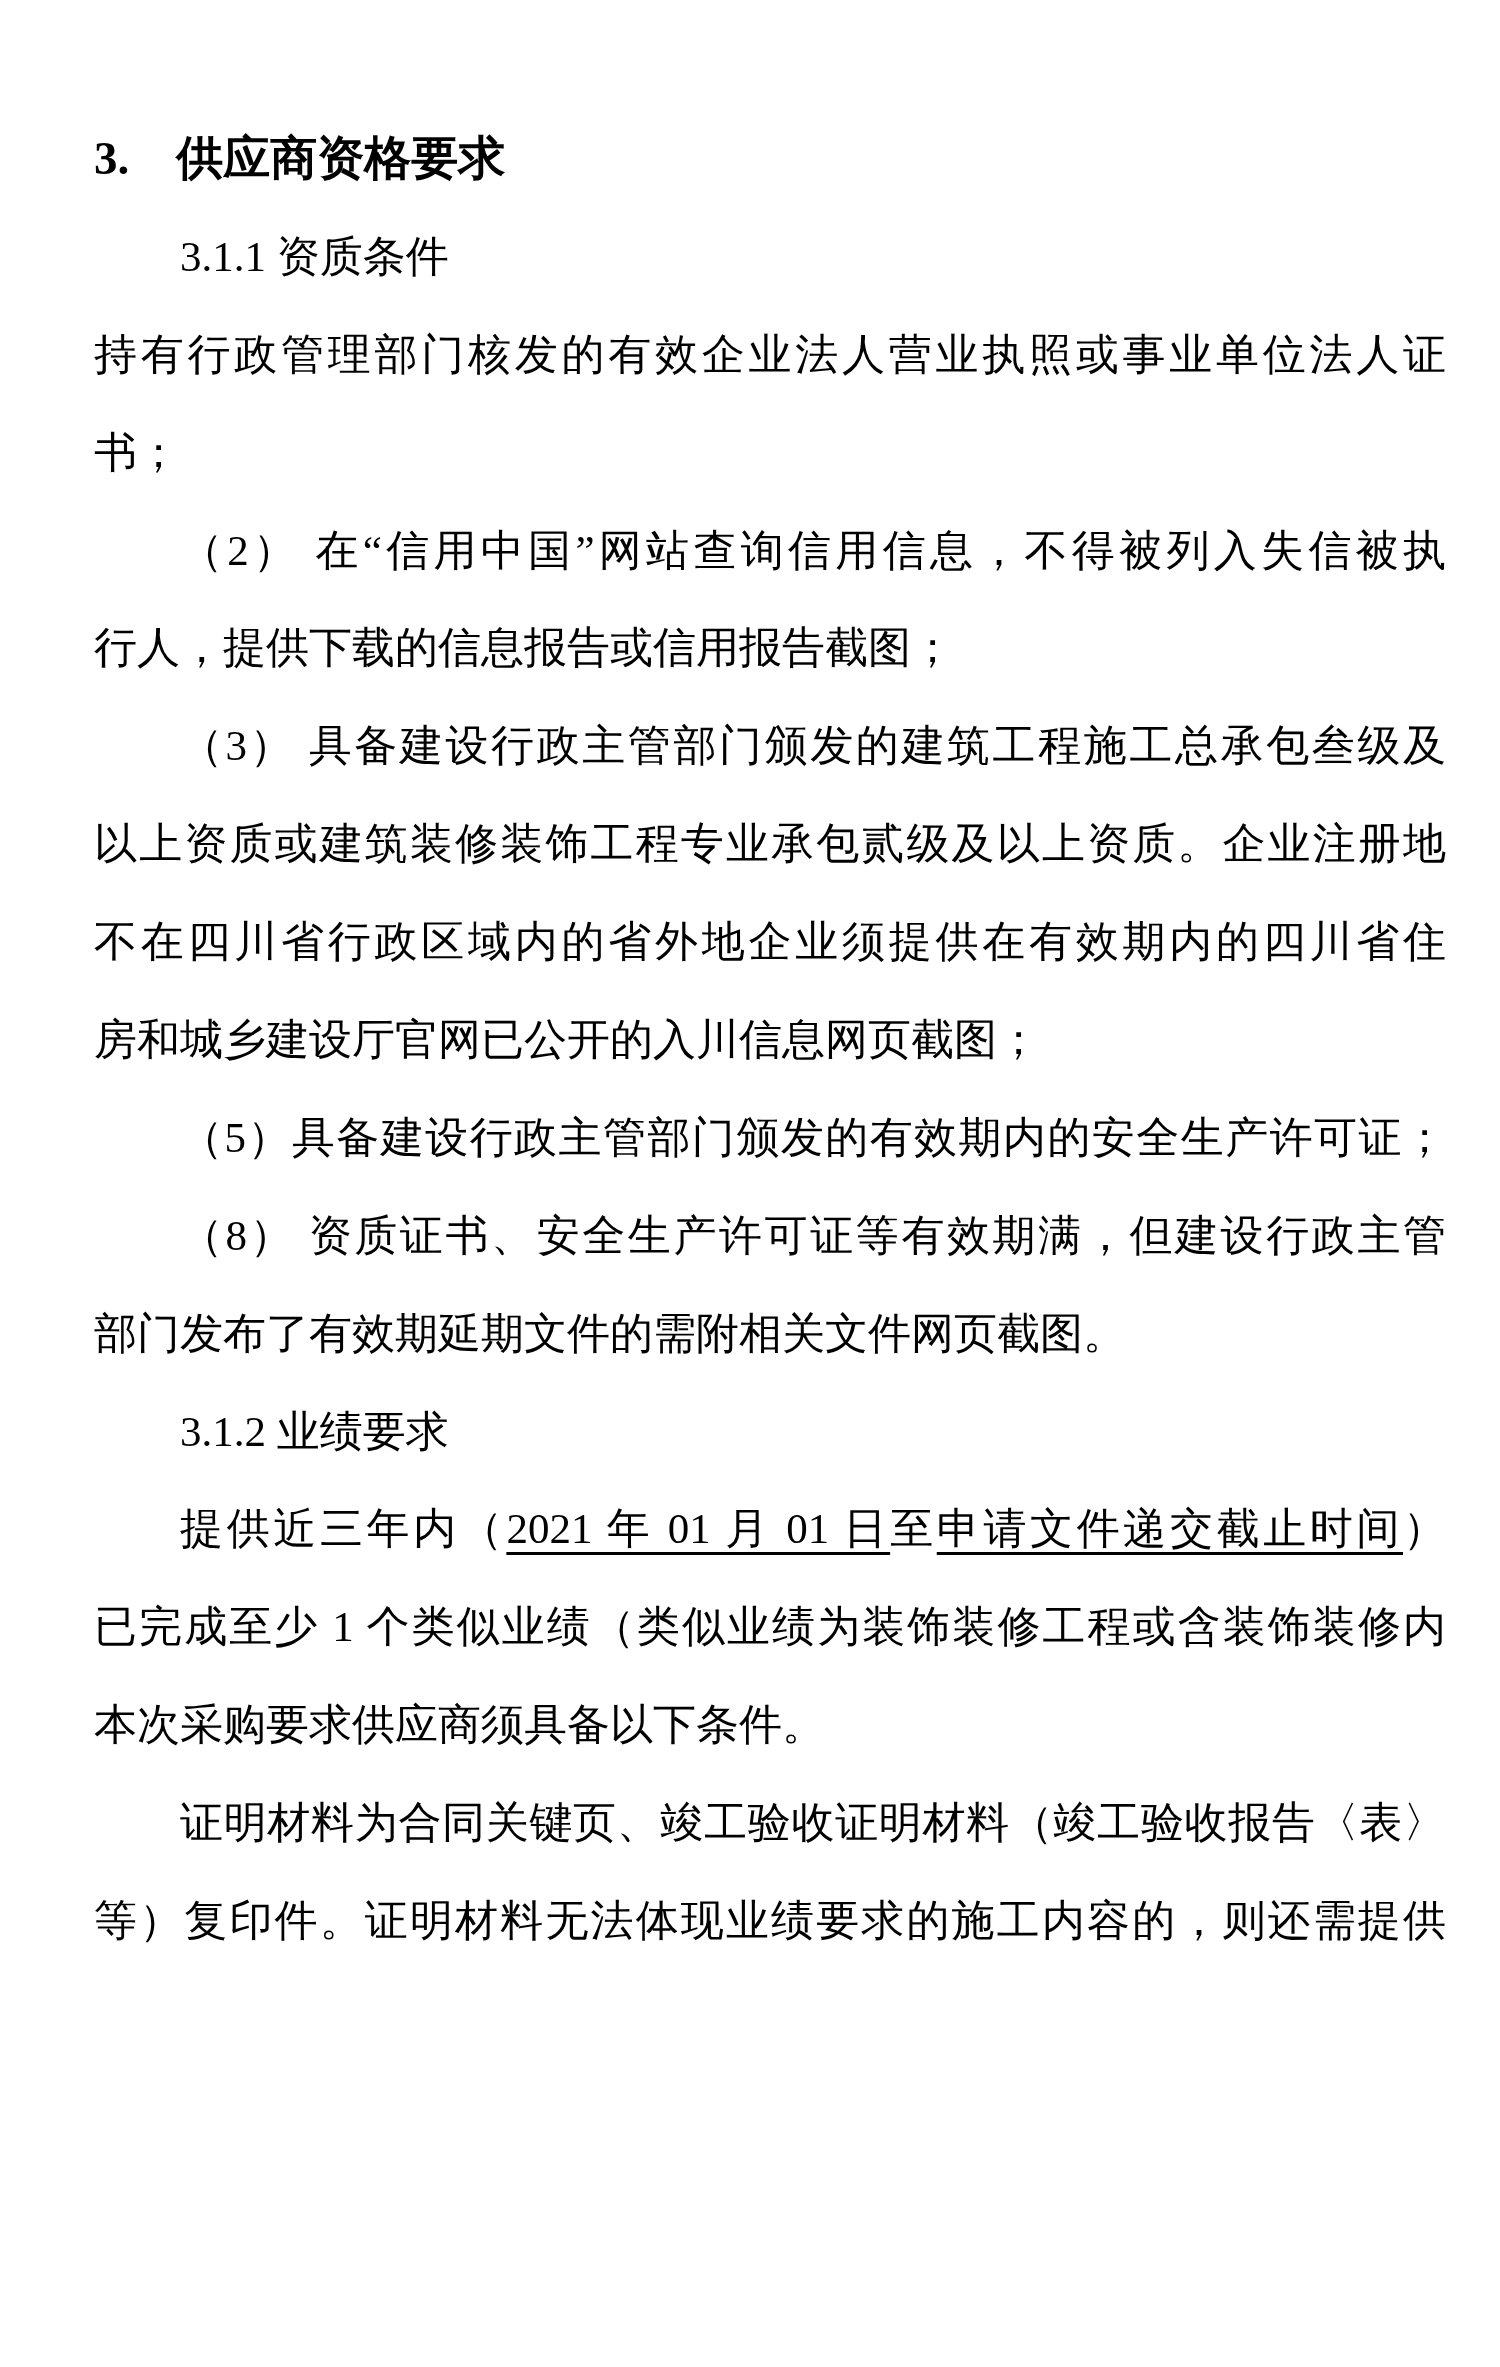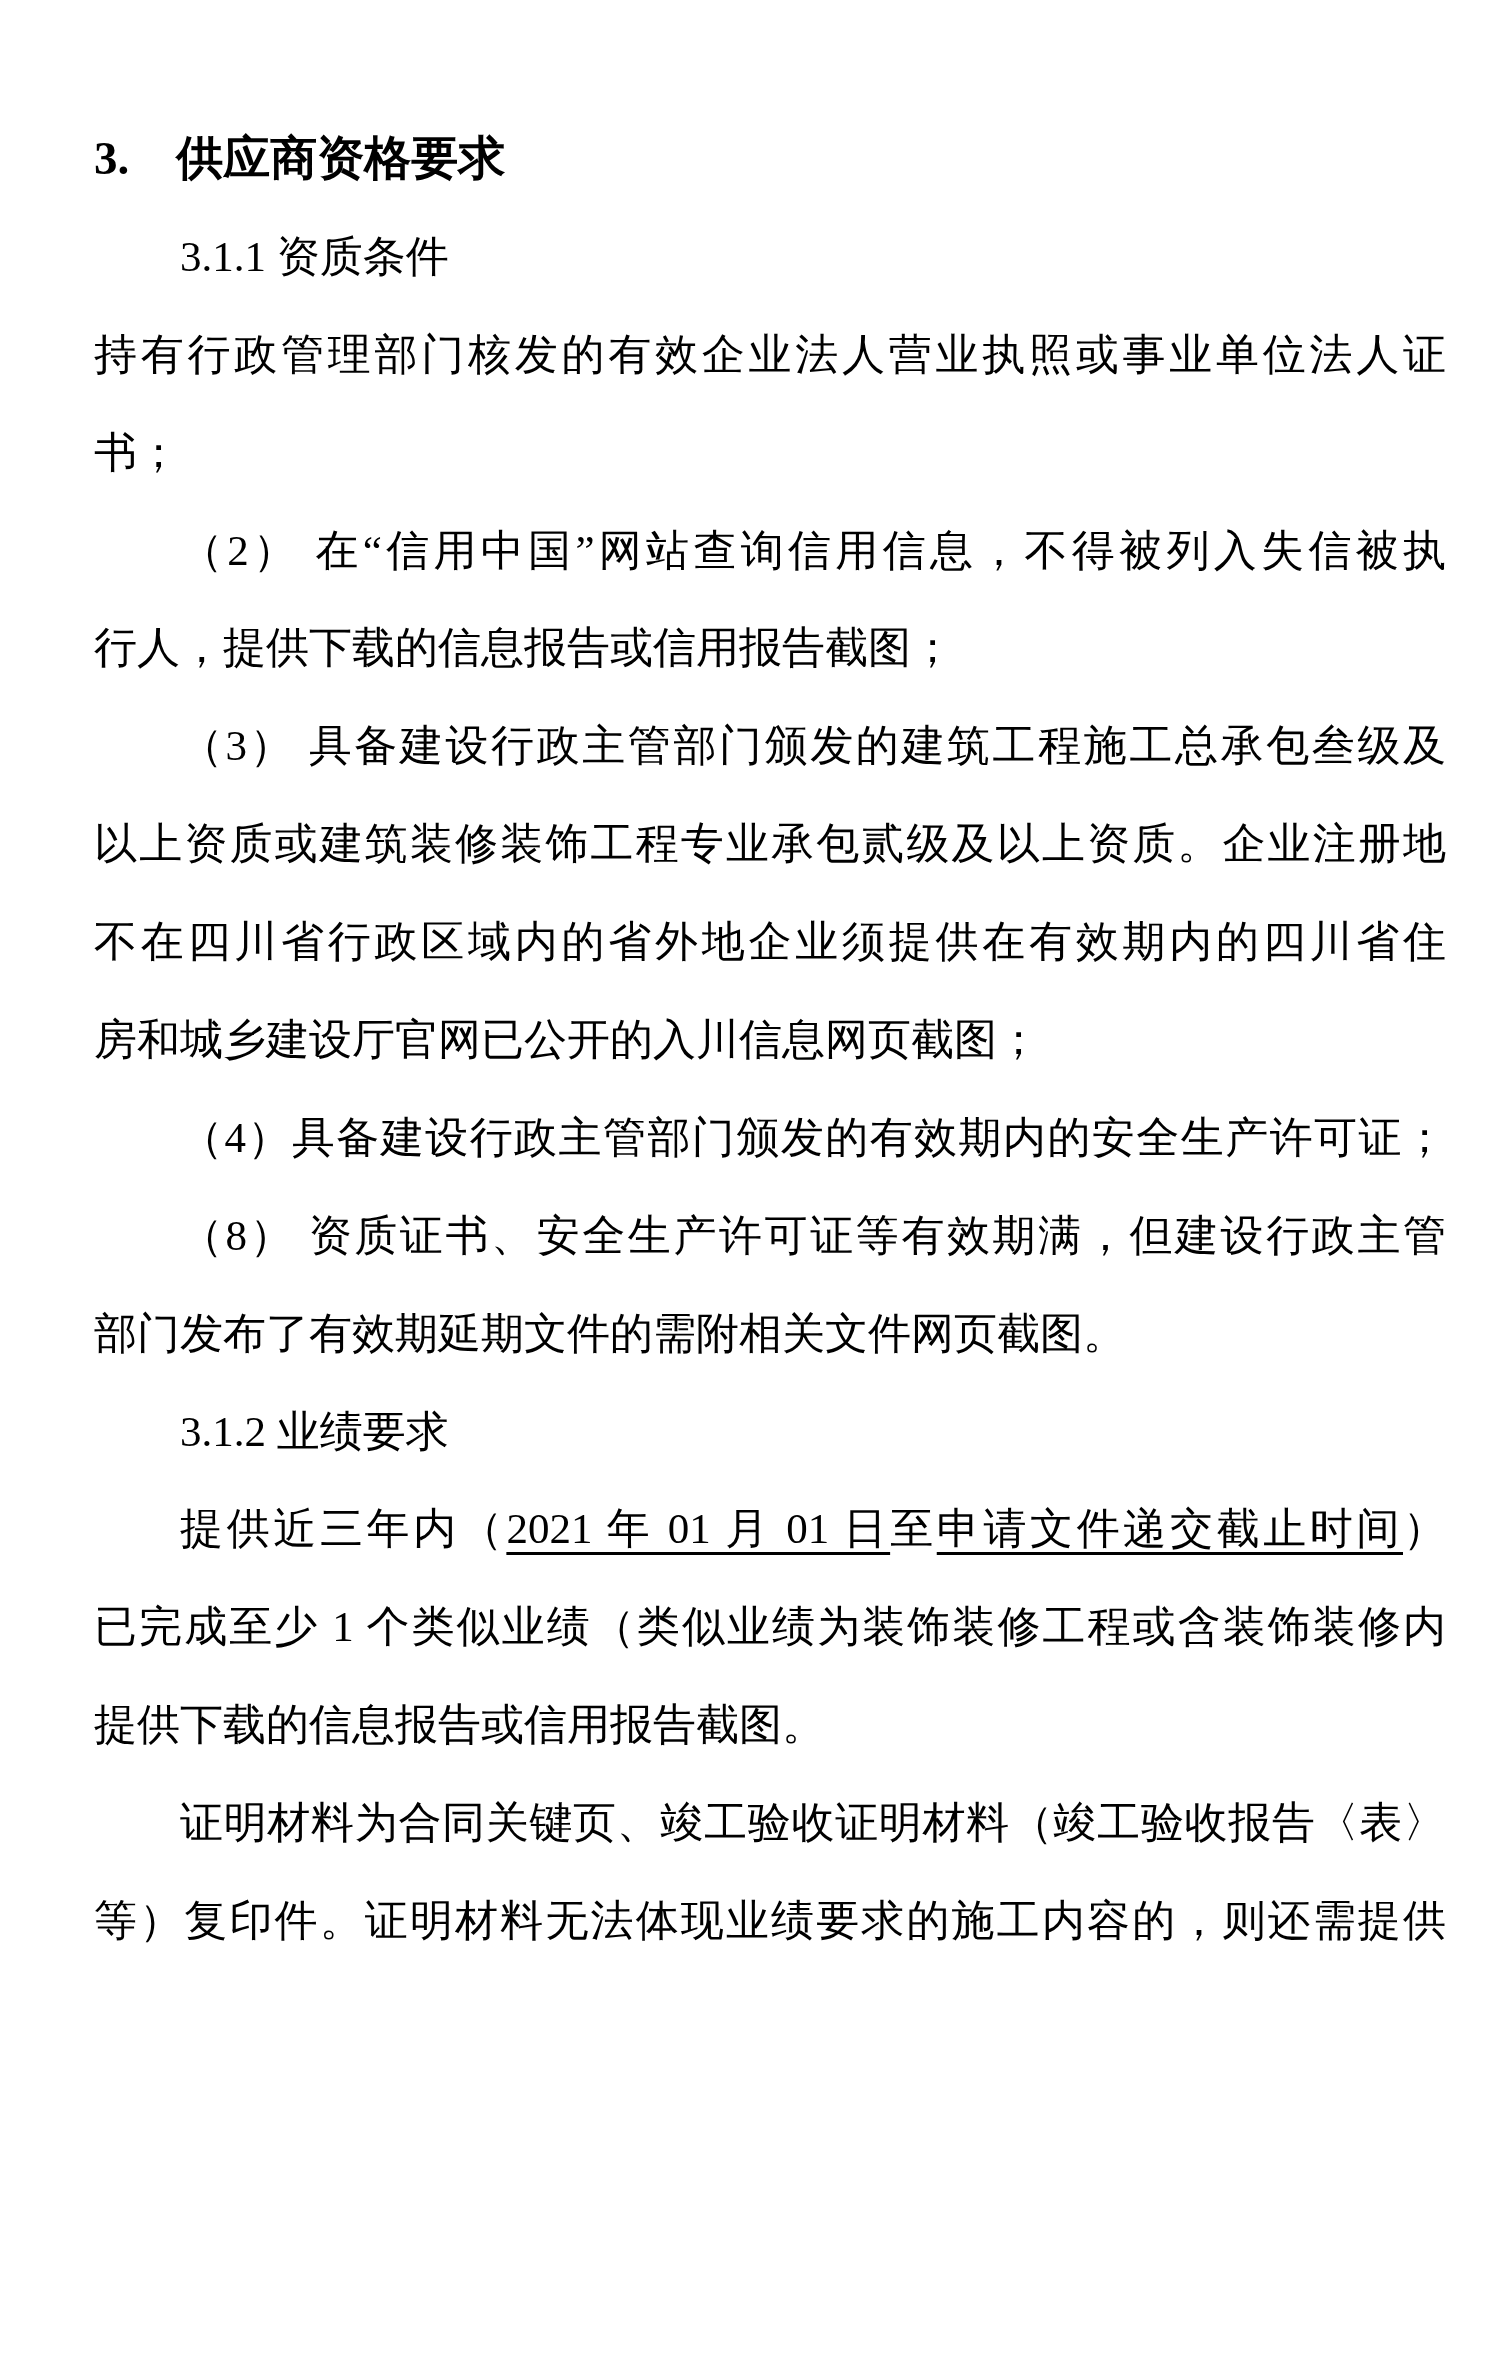--- a/index.html
+++ b/index.html
@@ -50,23 +50,23 @@
       <div class="line bold"><span>3.　供应商资格要求</span></div>
       <div class="line indent"><span>3.1.1 资质条件</span></div>
       <div class="line justify"><span>持有行政管理部门核发的有效企业法人营业执照或事业单位法人证</span></div>
       <div class="line"><span>书；</span></div>
       <div class="line indent justify"><span>（2） 在“信用中国”网站查询信用信息，不得被列入失信被执</span></div>
       <div class="line"><span>行人，提供下载的信息报告或信用报告截图；</span></div>
       <div class="line indent justify"><span>（3） 具备建设行政主管部门颁发的建筑工程施工总承包叁级及</span></div>
       <div class="line justify"><span>以上资质或建筑装修装饰工程专业承包贰级及以上资质。企业注册地</span></div>
       <div class="line justify"><span>不在四川省行政区域内的省外地企业须提供在有效期内的四川省住</span></div>
       <div class="line"><span>房和城乡建设厅官网已公开的入川信息网页截图；</span></div>
-      <div class="line indent justify"><span>（4）具备建设行政主管部门颁发的有效期内的安全生产许可证；</span></div>
+      <div class="line indent justify"><span>（5）具备建设行政主管部门颁发的有效期内的安全生产许可证；</span></div>
       <div class="line indent justify"><span>（8） 资质证书、安全生产许可证等有效期满，但建设行政主管</span></div>
       <div class="line"><span>部门发布了有效期延期文件的需附相关文件网页截图。</span></div>
       <div class="line indent"><span>3.1.2 业绩要求</span></div>
       <div class="line indent justify"><span>提供近三年内（</span><span class="u">2021 年 01 月 01 日</span><span>至</span><span class="u">申请文件递交截止时间</span><span>）</span></div>
       <div class="line justify"><span>已完成至少 1 个类似业绩（类似业绩为装饰装修工程或含装饰装修内</span></div>
-      <div class="line"><span>提供下载的信息报告或信用报告截图。</span></div>
+      <div class="line"><span>本次采购要求供应商须具备以下条件。</span></div>
       <div class="line indent justify"><span>证明材料为合同关键页、竣工验收证明材料（竣工验收报告〈表〉</span></div>
       <div class="line justify"><span>等）复印件。证明材料无法体现业绩要求的施工内容的，则还需提供</span></div>
     </div>
 </div>
 
 </body></html>

